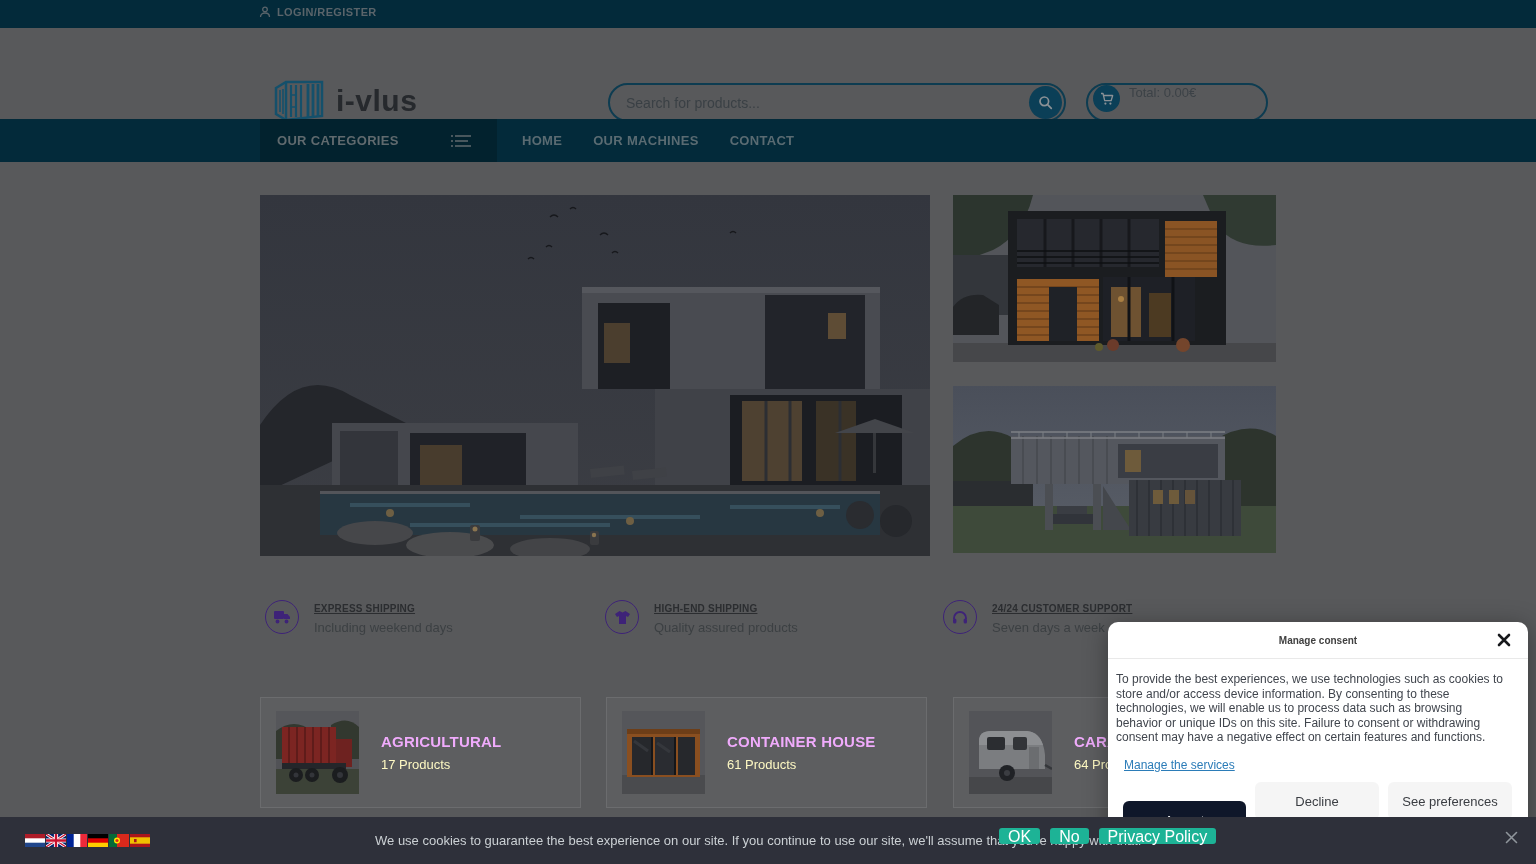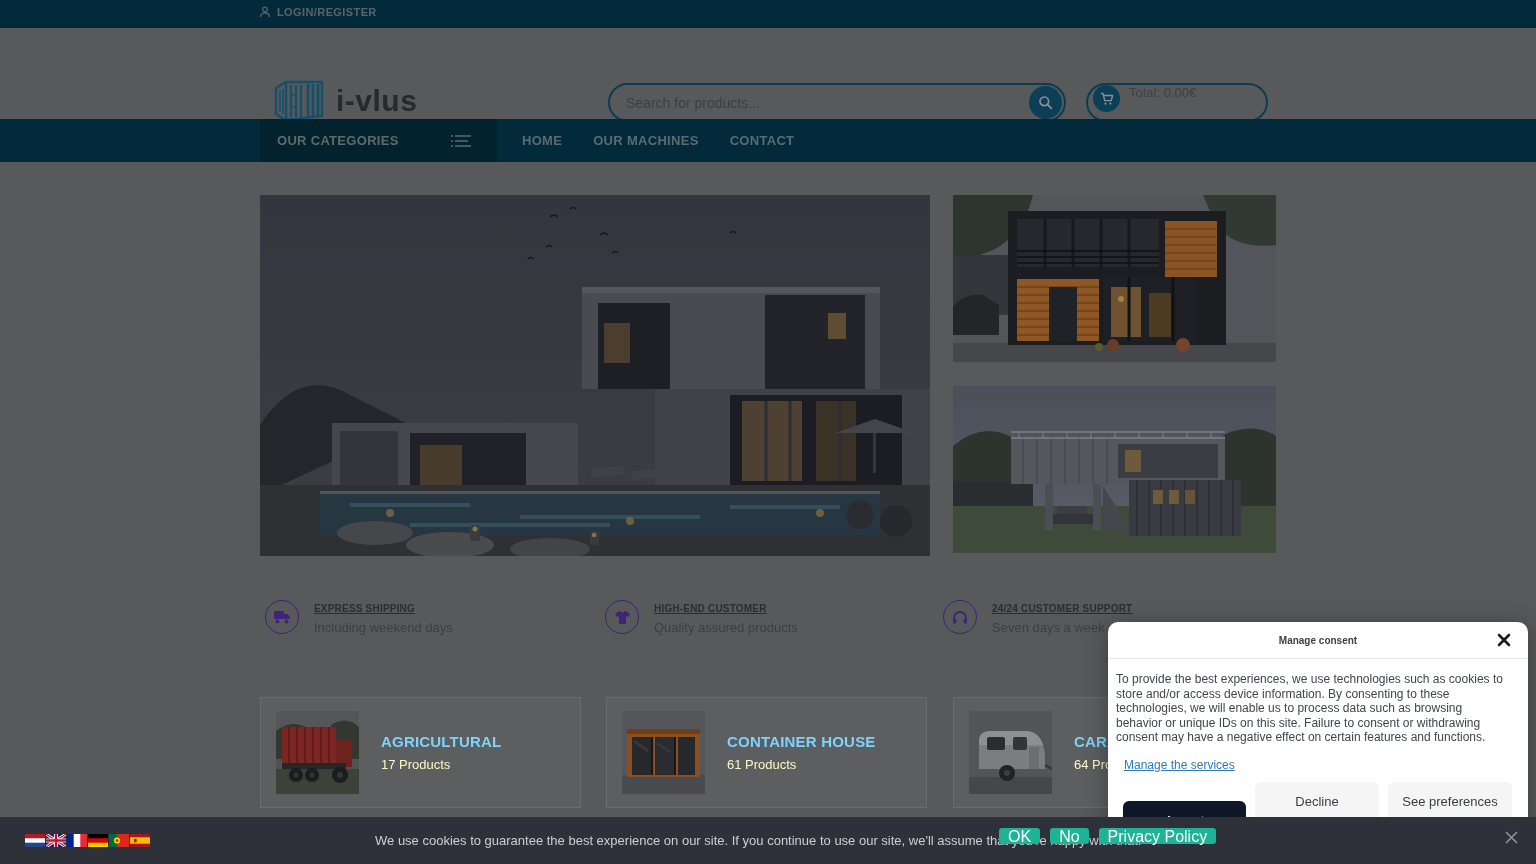--- a/index.html
+++ b/index.html
@@ -48,21 +48,21 @@
   .f-icon { width:34px; height:34px; border-radius:50%; border:1.5px solid #3e2378;
             display:flex; align-items:center; justify-content:center; flex:none; }
   .f-title { font-size:10px; font-weight:700; color:#2b2d30; letter-spacing:.2px; padding-top:3px;text-decoration:underline; }
   .f-sub { font-size:13px; color:#3c4043; margin-top:6px; }
 
   
   .card { position:absolute; top:697px; height:111px; background:#5d5e60; border:1px solid #6b6c6e;
           display:flex; align-items:center; gap:22px; padding-left:15px; cursor:pointer; }
   .c1 { left:260px; width:321px; } .c2 { left:606px; width:321px; } .c3 { left:953px; width:323px; }
   .card-img { width:83px; height:83px; flex:none; }
-  .card-title { font-size:15px; font-weight:700; color:#7dd3fc; letter-spacing:.2px; }
+  .card-title { font-size:15px; font-weight:700; color:#f0abfc; letter-spacing:.2px; }
   .card-count { font-size:13px; color:#fef9c3; margin-top:7px; }
 
   
   .modal { position:absolute; left:1108px; top:622px; width:420px; height:240px; background:#ffffff;
            border-radius:10px; box-shadow:0 4px 24px rgba(0,0,0,.35); z-index:60; }
   .modal-head { position:relative; height:37px; border-bottom:1px solid #e9e9e9;
                 display:flex; align-items:center; justify-content:center; }
   .modal-title { font-size:10px; font-weight:700; color:#404040; }
   .modal-close { position:absolute; right:14px; top:8px; width:20px; height:20px; border:none; background:none;
                  cursor:pointer; display:flex; align-items:center; justify-content:center; }
@@ -288,21 +288,21 @@
     </div>
   </div>
 
   <div class="feature f2">
     <span class="f-icon">
       <svg width="17" height="15" viewBox="0 0 17 15">
         <path d="M5.5 1 L8.5 2.5 L11.5 1 L16 4 L14 7 L12 6 L12 14 L5 14 L5 6 L3 7 L1 4 Z" fill="#3e2378"></path>
       </svg>
     </span>
     <div>
-      <div class="f-title">HIGH-END CUSTOMER</div>
+      <div class="f-title">HIGH-END SHIPPING</div>
       <div class="f-sub">Quality assured products</div>
     </div>
   </div>
 
   <div class="feature f3">
     <span class="f-icon">
       <svg width="16" height="15" viewBox="0 0 16 15">
         <path d="M2 9 V8 a6 6 0 0 1 12 0 v1" fill="none" stroke="#3e2378" stroke-width="1.8"></path>
         <rect x="1" y="8.5" width="3.4" height="5" rx="1.6" fill="#3e2378"></rect>
         <rect x="11.6" y="8.5" width="3.4" height="5" rx="1.6" fill="#3e2378"></rect>

